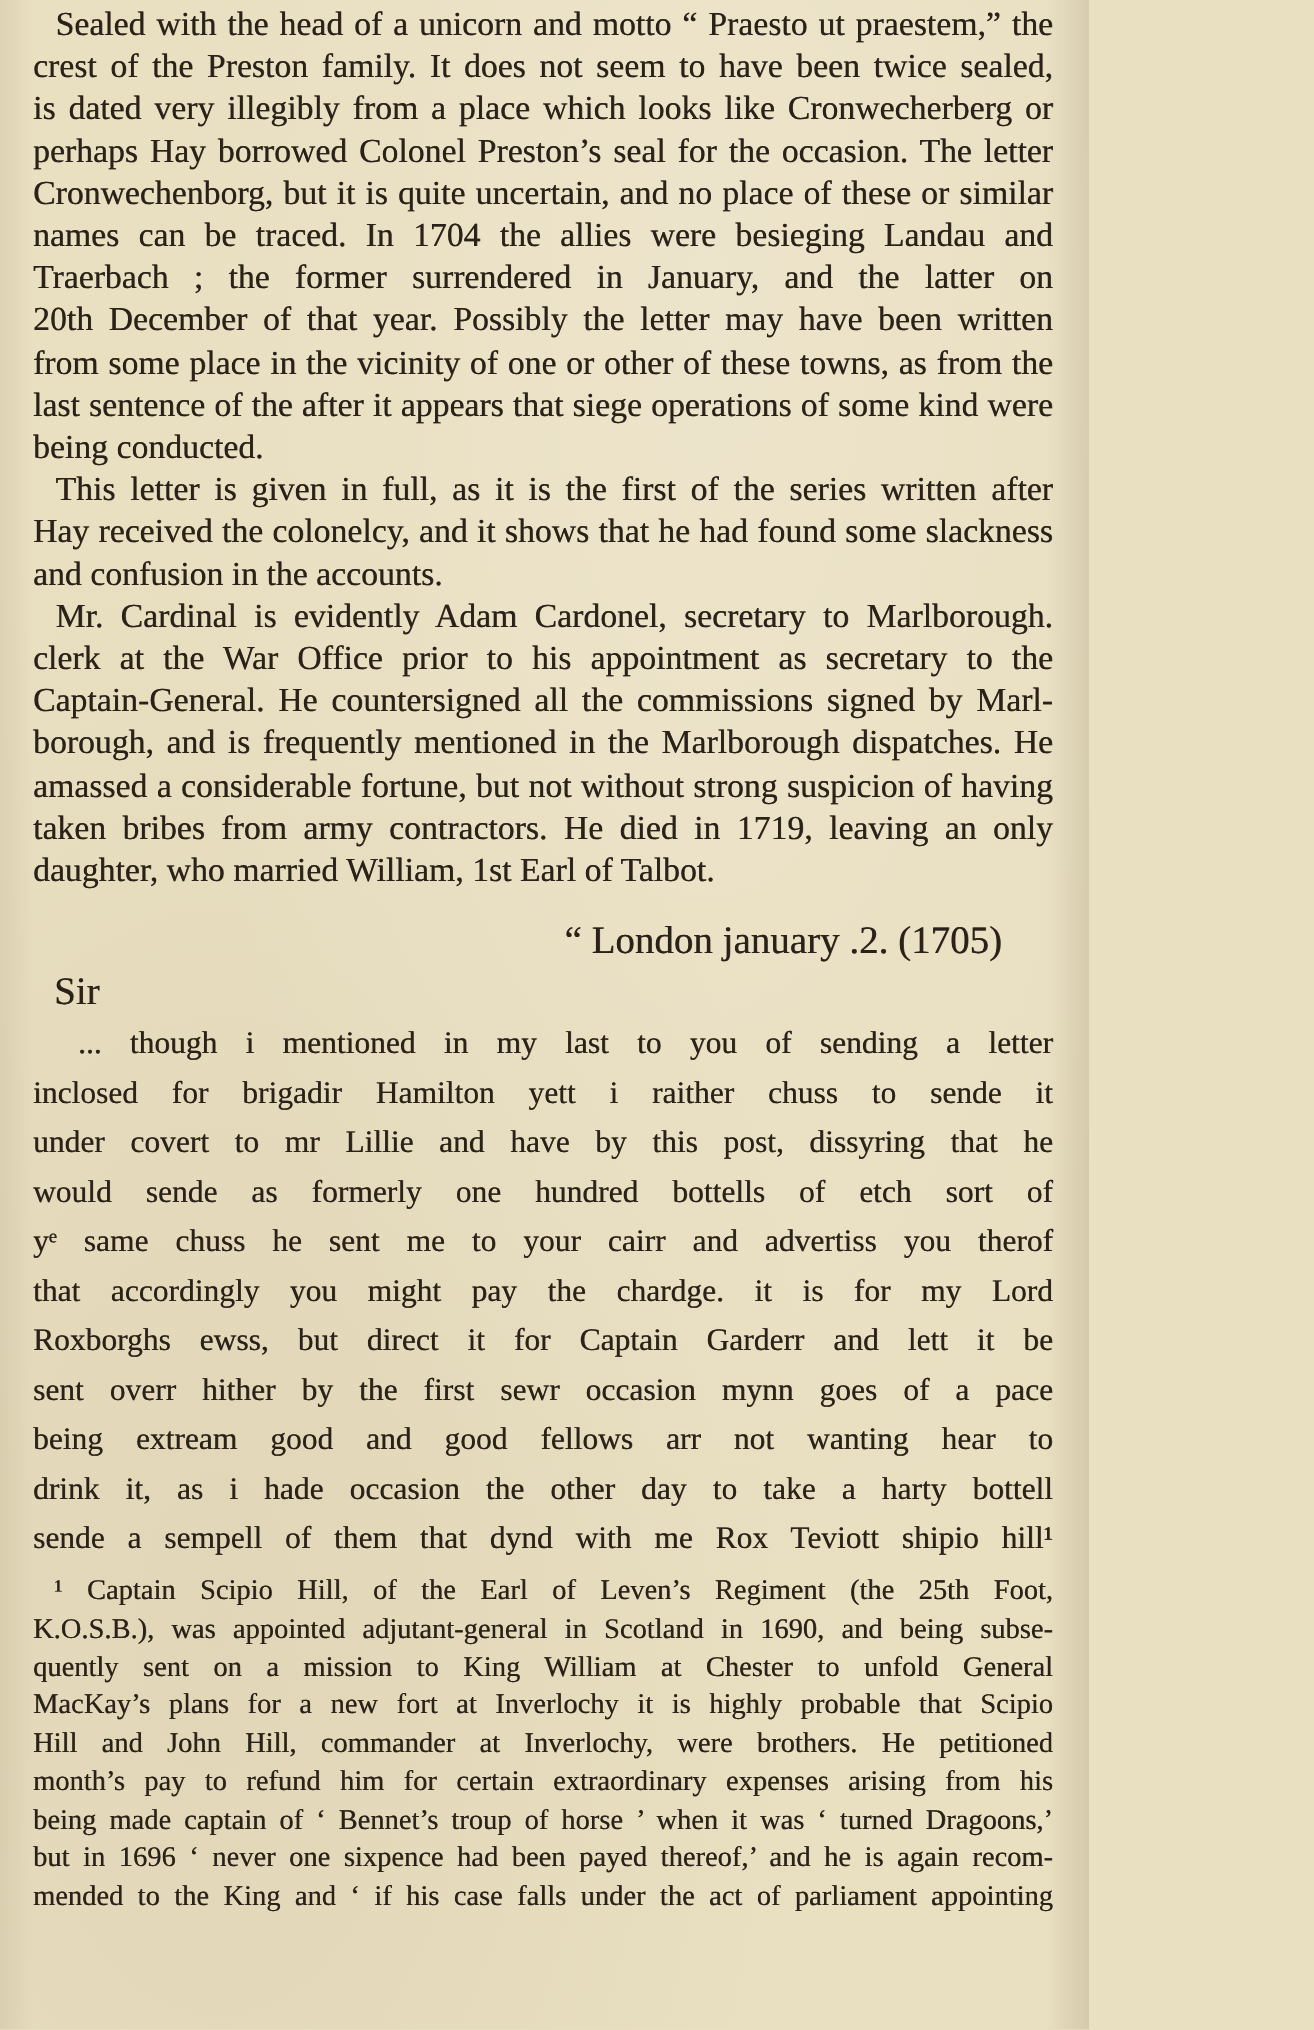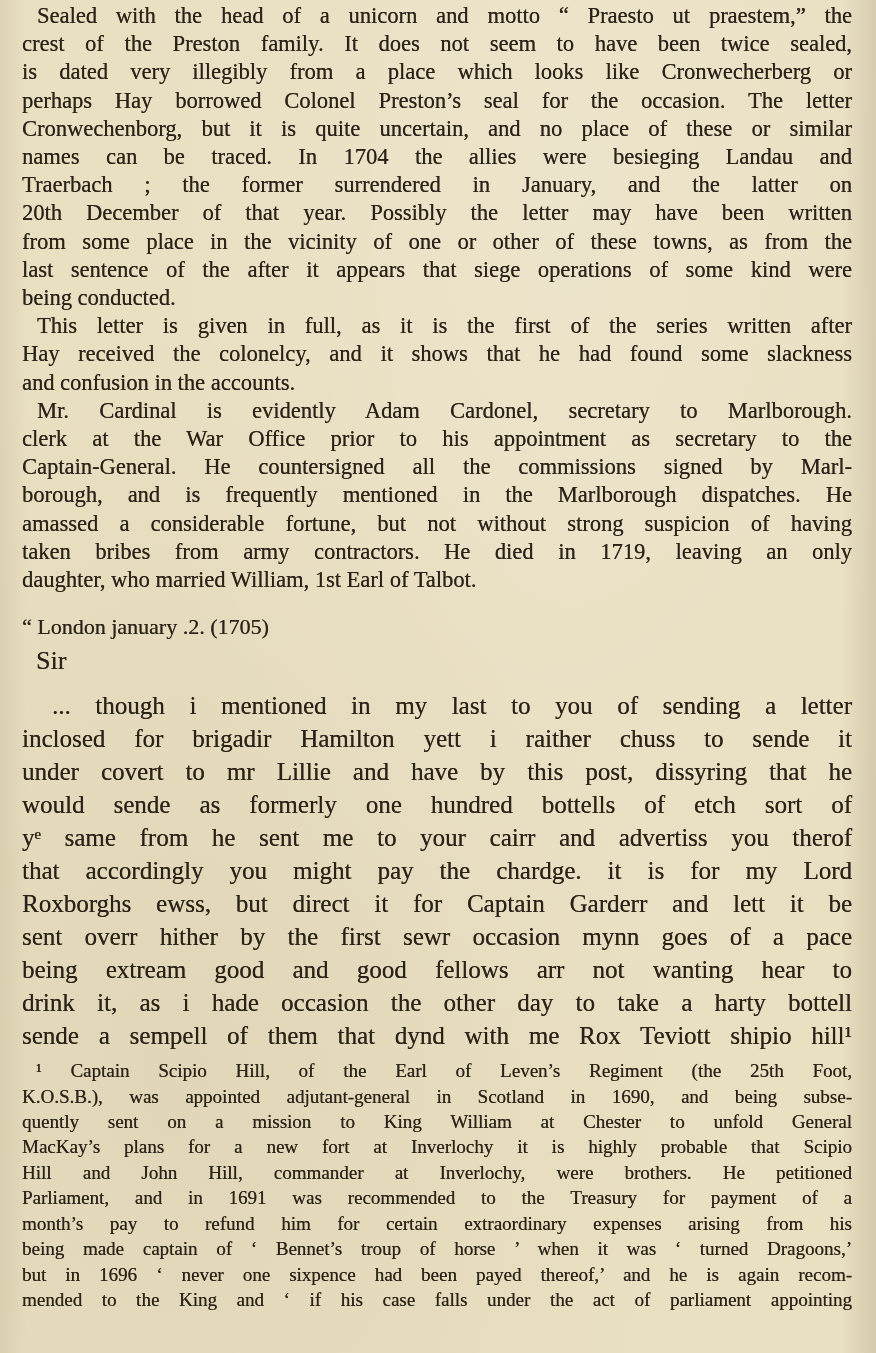--- a/index.html
+++ b/index.html
@@ -6,21 +6,21 @@
     margin: 0; padding: 0;
     width: 876px; height: 1353px;
     overflow: hidden;
   }
   body {
     background: #e9dfc1;
     font-family: "Liberation Serif", "DejaVu Serif", serif;
   }
   .page {
     position: relative;
-    width: 876px; height: 1353px;
+    width: 726px; height: 1353px;
     box-sizing: border-box;
     padding: 2px 24px 0 22px;
     color: #2a2218;
     background:
       radial-gradient(ellipse at 65% 15%, rgba(255,255,255,0.16), rgba(255,255,255,0) 55%),
       radial-gradient(ellipse at 20% 80%, rgba(120,100,60,0.07), rgba(120,100,60,0) 50%),
       linear-gradient(90deg, rgba(120,100,60,0.10) 0, rgba(120,100,60,0) 3%, rgba(120,100,60,0) 96%, rgba(110,90,55,0.16) 100%),
       #e9dfc1;
     text-shadow: 0.25px 0.25px 0.35px rgba(42,33,22,0.75);
   }
@@ -29,32 +29,32 @@
     text-align-last: justify;
     white-space: normal;
   }
   .tline.lastline { text-align-last: left; }
 
   .commentary { font-size: 22.5px; line-height: 28.2px; }
   .commentary .tline.indented { text-indent: 15px; }
 
   .dateline {
     margin-top: 16px;
-    font-size: 22px; line-height: 34px;
-    text-align: left;
+    font-size: 26px; line-height: 34px;
+    text-align: right;
     padding-right: 34px;
   }
   .salutation {
     margin-top: 0;
     font-size: 26px; line-height: 33px;
     padding-left: 14px;
   }
   .letter-body {
-    margin-top: 12px;
-    font-size: 25px; line-height: 33px;
+    margin-top: 2px;
+    font-size: 21px; line-height: 33px;
   }
   .letter-body .tline.indented { text-indent: 30px; }
 
   .footnote {
     margin-top: 6px;
     font-size: 19px; line-height: 25.4px;
   }
   .footnote .tline.indented { text-indent: 14px; }
 </style>
 </head>
@@ -94,35 +94,34 @@
 
   <div class="dateline">“ London january .2. (1705)</div>
 
   <div class="salutation">Sir</div>
 
   <section class="letter-body">
       <div class="tline indented">... though i mentioned in my last to you of sending a letter</div>
       <div class="tline">inclosed for brigadir Hamilton yett i raither chuss to sende it</div>
       <div class="tline">under covert to mr Lillie and have by this post, dissyring that he</div>
       <div class="tline">would sende as formerly one hundred bottells of etch sort of</div>
-      <div class="tline">yᵉ same from he sent me to your cairr and advertiss you therof</div>
+      <div class="tline">yᵉ same chuss he sent me to your cairr and advertiss you therof</div>
       <div class="tline">that accordingly you might pay the chardge. it is for my Lord</div>
       <div class="tline">Roxborghs ewss, but direct it for Captain Garderr and lett it be</div>
       <div class="tline">sent overr hither by the first sewr occasion mynn goes of a pace</div>
       <div class="tline">being extream good and good fellows arr not wanting hear to</div>
       <div class="tline">drink it, as i hade occasion the other day to take a harty bottell</div>
       <div class="tline">sende a sempell of them that dynd with me Rox Teviott shipio hill¹</div>
     </section>
 
   <section class="footnote">
       <div class="tline indented">¹ Captain Scipio Hill, of the Earl of Leven’s Regiment (the 25th Foot,</div>
       <div class="tline">K.O.S.B.), was appointed adjutant-general in Scotland in 1690, and being subse-</div>
       <div class="tline">quently sent on a mission to King William at Chester to unfold General</div>
       <div class="tline">MacKay’s plans for a new fort at Inverlochy it is highly probable that Scipio</div>
       <div class="tline">Hill and John Hill, commander at Inverlochy, were brothers. He petitioned</div>
-      <div class="tline">Parliament, and in 1691 was recommended to the Treasury for payment of a</div>
       <div class="tline">month’s pay to refund him for certain extraordinary expenses arising from his</div>
       <div class="tline">being made captain of ‘ Bennet’s troup of horse ’ when it was ‘ turned Dragoons,’</div>
       <div class="tline">but in 1696 ‘ never one sixpence had been payed thereof,’ and he is again recom-</div>
       <div class="tline">mended to the King and ‘ if his case falls under the act of parliament appointing</div>
     </section>
 
 </div>
 
 </body></html>

